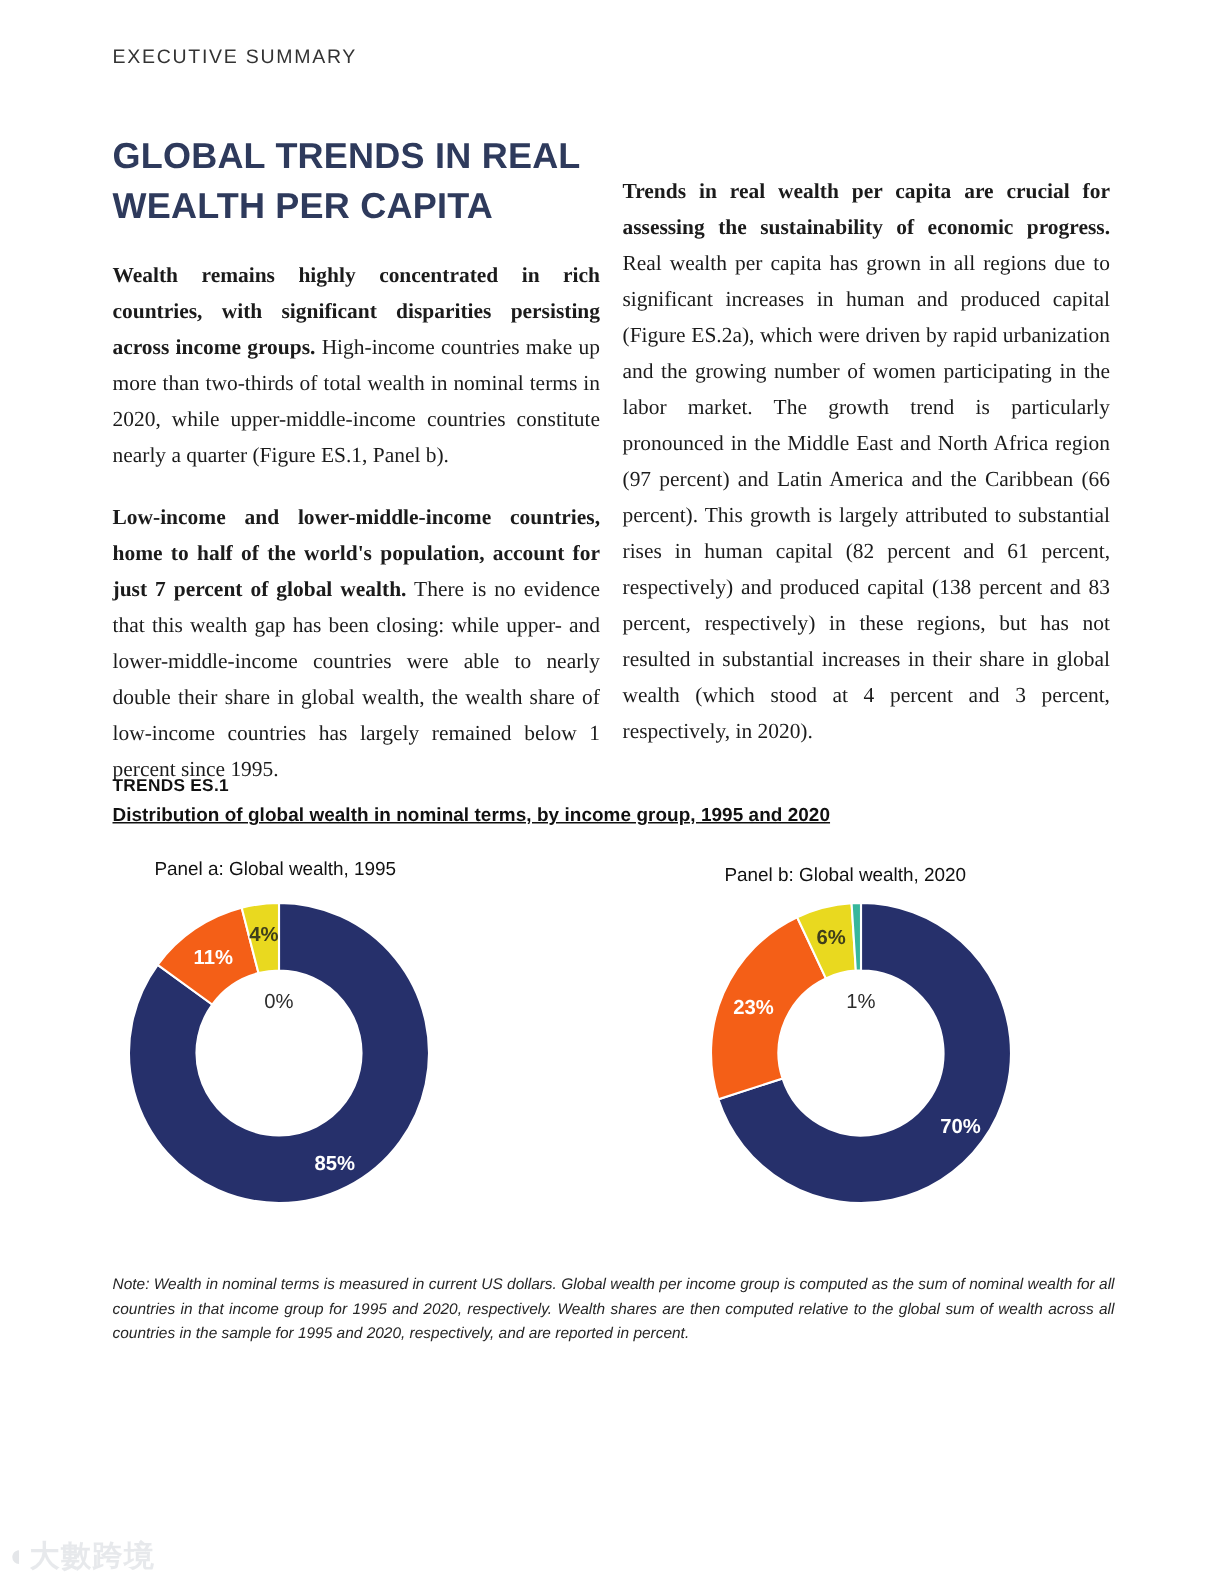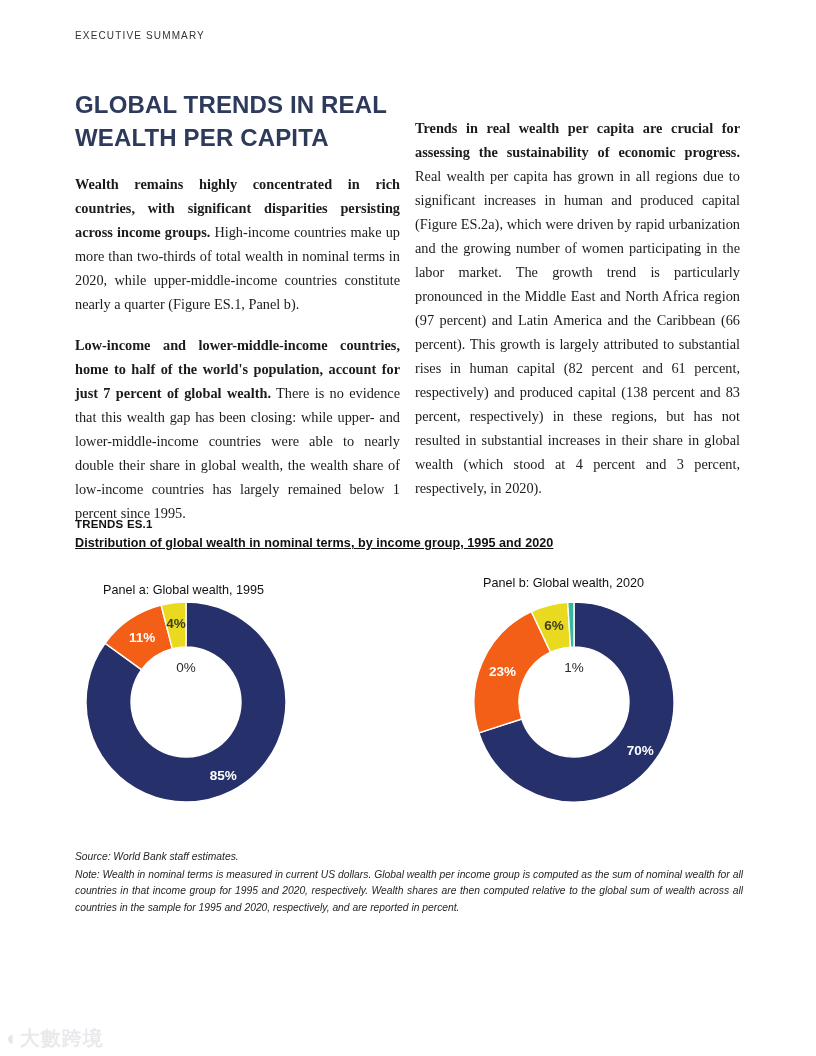--- a/index.html
+++ b/index.html
@@ -20,21 +20,21 @@
     position: absolute;
     inset: 0;
     background: #ffffff;
   }
 
   
   .running-head {
     position: absolute;
     left: 75px;
     top: 30px;
-    font-size: 10px;
+    font-size: 13px;
     letter-spacing: 1.15px;
     color: #333333;
     font-family: "Liberation Sans", sans-serif;
   }
 
   
   .col {
     position: absolute;
     width: 325px;
     top: 88px;
@@ -91,21 +91,21 @@
     height: 255px;
     margin-top: 22px;
   }
   .panel-title {
     position: absolute;
     font-size: 12.6px;
     color: #111111;
     font-weight: normal;
     white-space: nowrap;
   }
-  .panel-a-title { left: 28px;  top: 11px; }
+  .panel-a-title { left: 28px;  top: 0; }
   .panel-b-title { left: 408px; top: 4px; }
 
   .donut-wrap {
     position: absolute;
     top: 26px;
     width: 208px;
     height: 208px;
   }
   .donut-a { left: 7px; }
   .donut-b { left: 395px; }
@@ -285,21 +285,20 @@
               <text x="104" y="74" text-anchor="middle" class="center-label">1%</text>
             </g>
         </svg>
       </div>
 
 
     </div>
   </div>
 
   <div class="figure-notes">
-    <div class="src">Source: World Bank staff estimates.</div>
     <div class="note">Note: Wealth in nominal terms is measured in current US dollars. Global wealth per income group is computed as the sum of nominal wealth for all countries in that income group for 1995 and 2020, respectively. Wealth shares are then computed relative to the global sum of wealth across all countries in the sample for 1995 and 2020, respectively, and are reported in percent.</div>
   </div>
 
 
   <div class="watermark">
     <span class="wm-logo">◖</span>
     <span class="wm-text">大數跨境</span>
   </div>
 
 </div>

